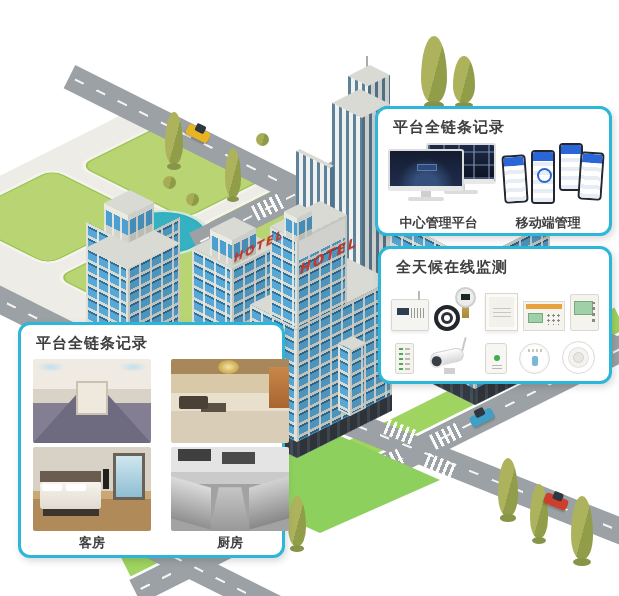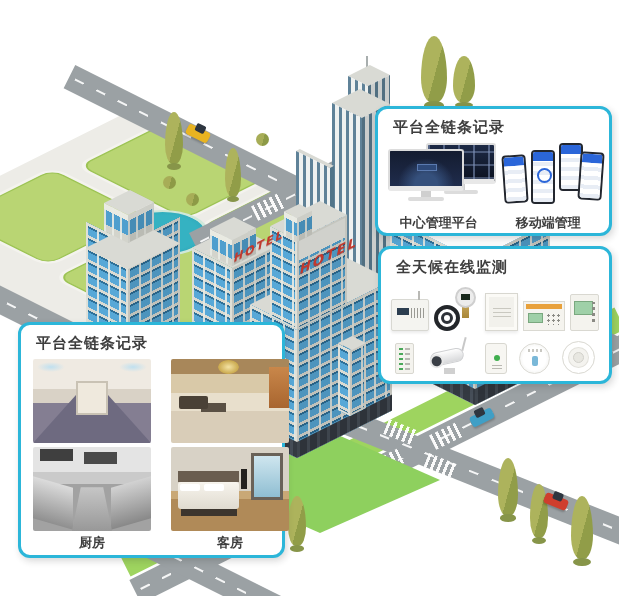--- a/index.html
+++ b/index.html
@@ -381,32 +381,32 @@
         </figure>
       </div>
       <div>
         <figure class="photo ph-lobby">
           <div class="chand"></div>
             <div class="furn"></div>
             <div class="wallR"></div>
         </figure>
       </div>
       <div>
-        <figure class="photo ph-kitchen">
-          <div class="cL"></div>
-            <div class="cR"></div>
-            <div class="aisle"></div>
-        </figure>
-        <div class="cap">厨房</div>
-      </div>
-      <div>
         <figure class="photo ph-room">
           <div class="win"></div>
             <div class="tv"></div>
             <div class="bed"></div>
             <div class="pil"></div>
         </figure>
         <div class="cap">客房</div>
       </div>
+      <div>
+        <figure class="photo ph-kitchen">
+          <div class="cL"></div>
+            <div class="cR"></div>
+            <div class="aisle"></div>
+        </figure>
+        <div class="cap">厨房</div>
+      </div>
     </div>
   </section>
 
 </div>
 
 </body></html>

